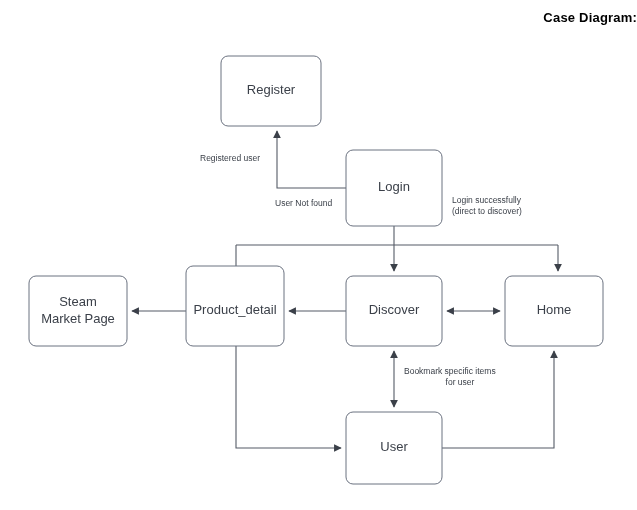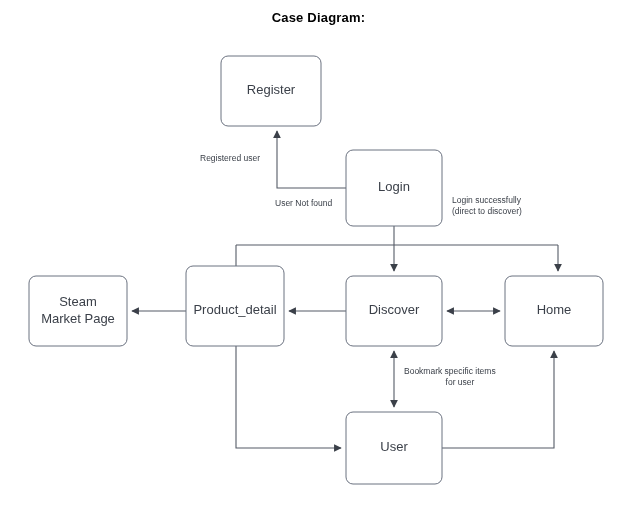--- a/index.html
+++ b/index.html
@@ -16,21 +16,21 @@
   #canvas {
     position: relative;
     width: 637px;
     height: 510px;
   }
   #diagram-title {
     position: absolute;
     left: 0;
     top: 10px;
     width: 637px;
-    text-align: center;
+    text-align: right;
     font-size: 13px;
     font-weight: bold;
     color: #000000;
     letter-spacing: 0.2px;
   }
   svg#diagram-svg {
     position: absolute;
     left: 0;
     top: 0;
     width: 637px;

